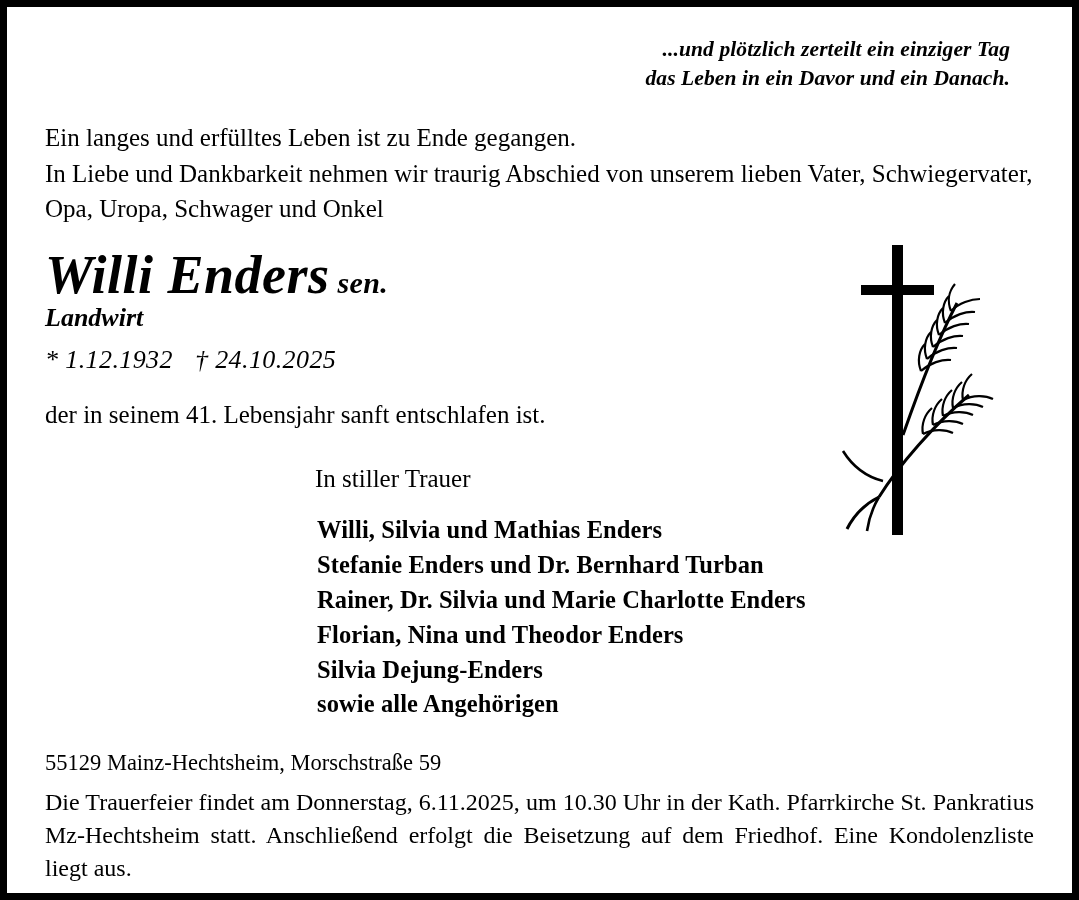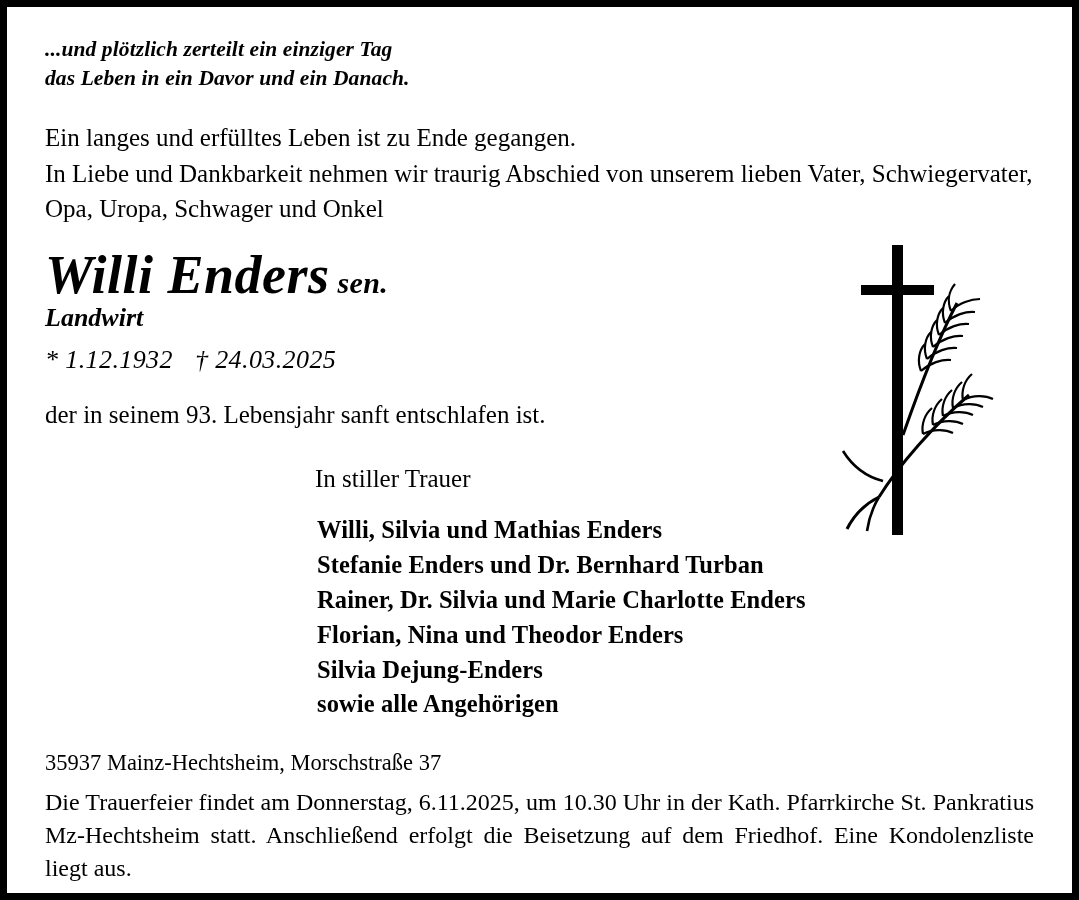--- a/index.html
+++ b/index.html
@@ -17,20 +17,21 @@
   .obituary {
     box-sizing: border-box;
     width: 1079px;
     height: 900px;
     border: 7px solid #000000;
     background: #ffffff;
     position: relative;
     padding: 20px 38px 10px 38px;
   }
   .epitaph {
+    text-align: right;
     font-style: italic;
     font-family: "Liberation Serif", serif;
     font-size: 21.5px;
     line-height: 1.33;
     font-weight: bold;
     margin-top: 8px;
     margin-right: 24px;
     letter-spacing: 0.1px;
   }
   .epitaph div {
@@ -127,38 +128,38 @@
   </div>
 
   <div class="intro">Ein langes und erfülltes Leben ist zu Ende gegangen.</div>
 
   <div class="intro2">In Liebe und Dankbarkeit nehmen wir traurig Abschied von unserem lieben Vater, Schwiegervater, Opa, Uropa, Schwager und Onkel</div>
 
   <div class="name-block">
     <span class="deceased-name">Willi Enders</span><span class="name-suffix">sen.</span>
     <div class="profession">Landwirt</div>
     <div class="dates">
-      <span>* 1.12.1932</span><span class="sep"></span><span>† 24.03.2025</span>
+      <span>* 1.12.1932</span><span class="sep"></span><span>† 24.10.2025</span>
     </div>
   </div>
 
-  <div class="closing-line">der in seinem 93. Lebensjahr sanft entschlafen ist.</div>
+  <div class="closing-line">der in seinem 41. Lebensjahr sanft entschlafen ist.</div>
 
   <div class="mourning-label">In stiller Trauer</div>
 
   <div class="family">
     <div>Willi, Silvia und Mathias Enders</div>
     <div>Stefanie Enders und Dr. Bernhard Turban</div>
     <div>Rainer, Dr. Silvia und Marie Charlotte Enders</div>
     <div>Florian, Nina und Theodor Enders</div>
     <div>Silvia Dejung-Enders</div>
     <div>sowie alle Angehörigen</div>
   </div>
 
-  <div class="address">35937 Mainz-Hechtsheim, Morschstraße 37</div>
+  <div class="address">55129 Mainz-Hechtsheim, Morschstraße 59</div>
 
   <div class="service">Die Trauerfeier findet am Donnerstag, 6.11.2025, um 10.30 Uhr in der Kath. Pfarrkirche St. Pankratius Mz-Hechtsheim statt. Anschließend erfolgt die Beisetzung auf dem Friedhof. Eine Kondolenzliste liegt aus.</div>
 
   <div class="emblem">
     <svg viewBox="0 0 185 290" width="185" height="290" aria-hidden="true">
 
       <rect x="53" y="0" width="11" height="290" fill="#000000"></rect>
       <rect x="22" y="40" width="73" height="10" fill="#000000"></rect>
 
       <path d="M64 190 C 78 150, 96 100, 118 58" stroke="#000000" stroke-width="3" fill="none"></path>

